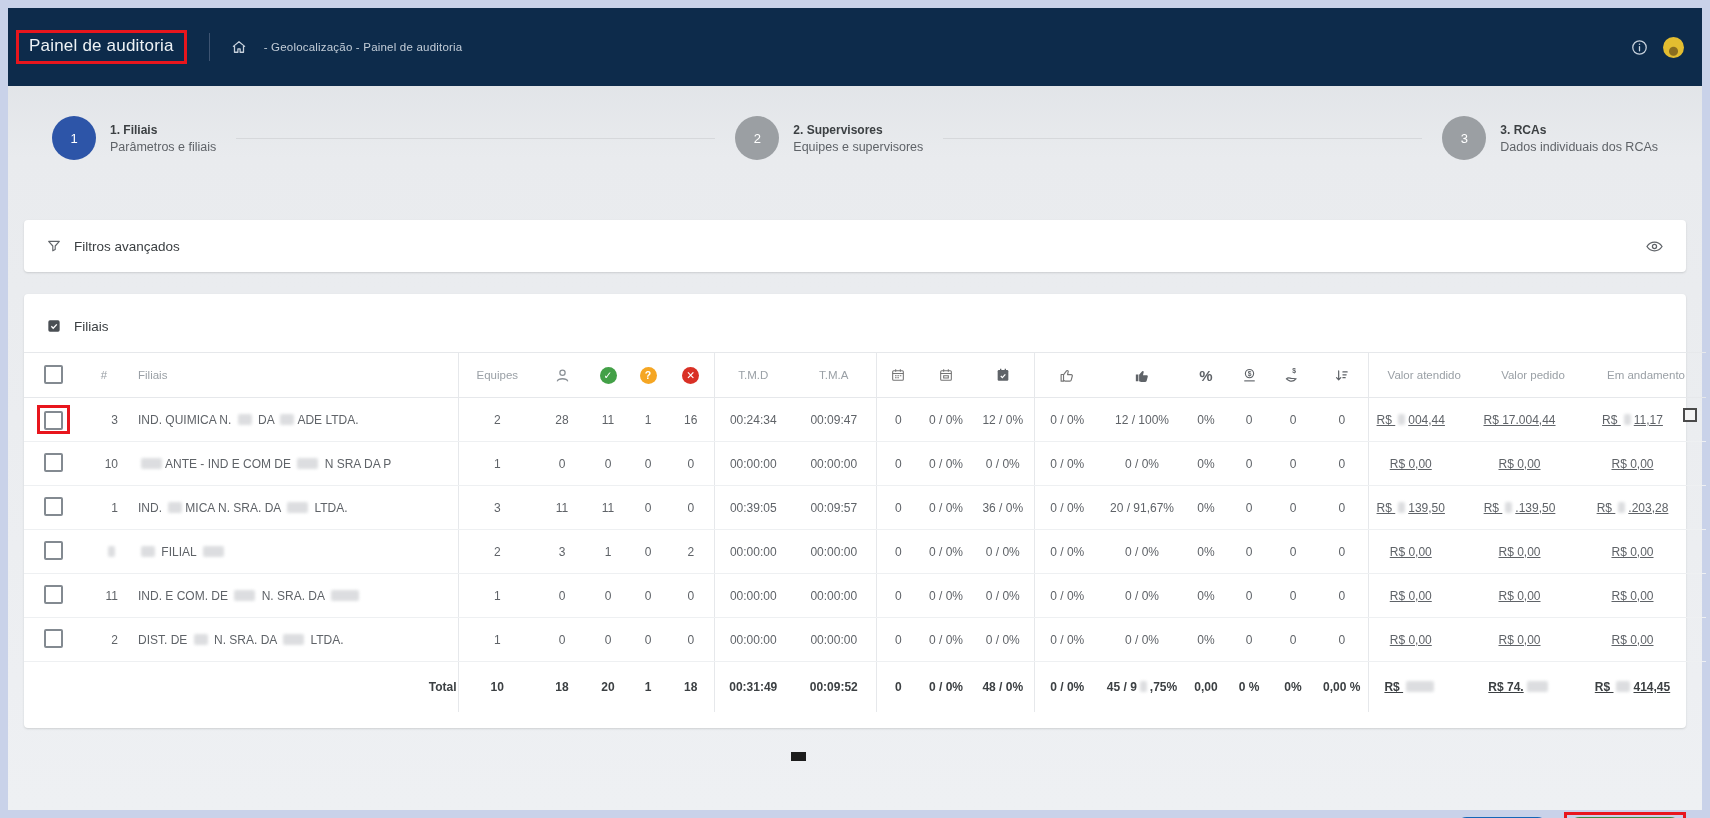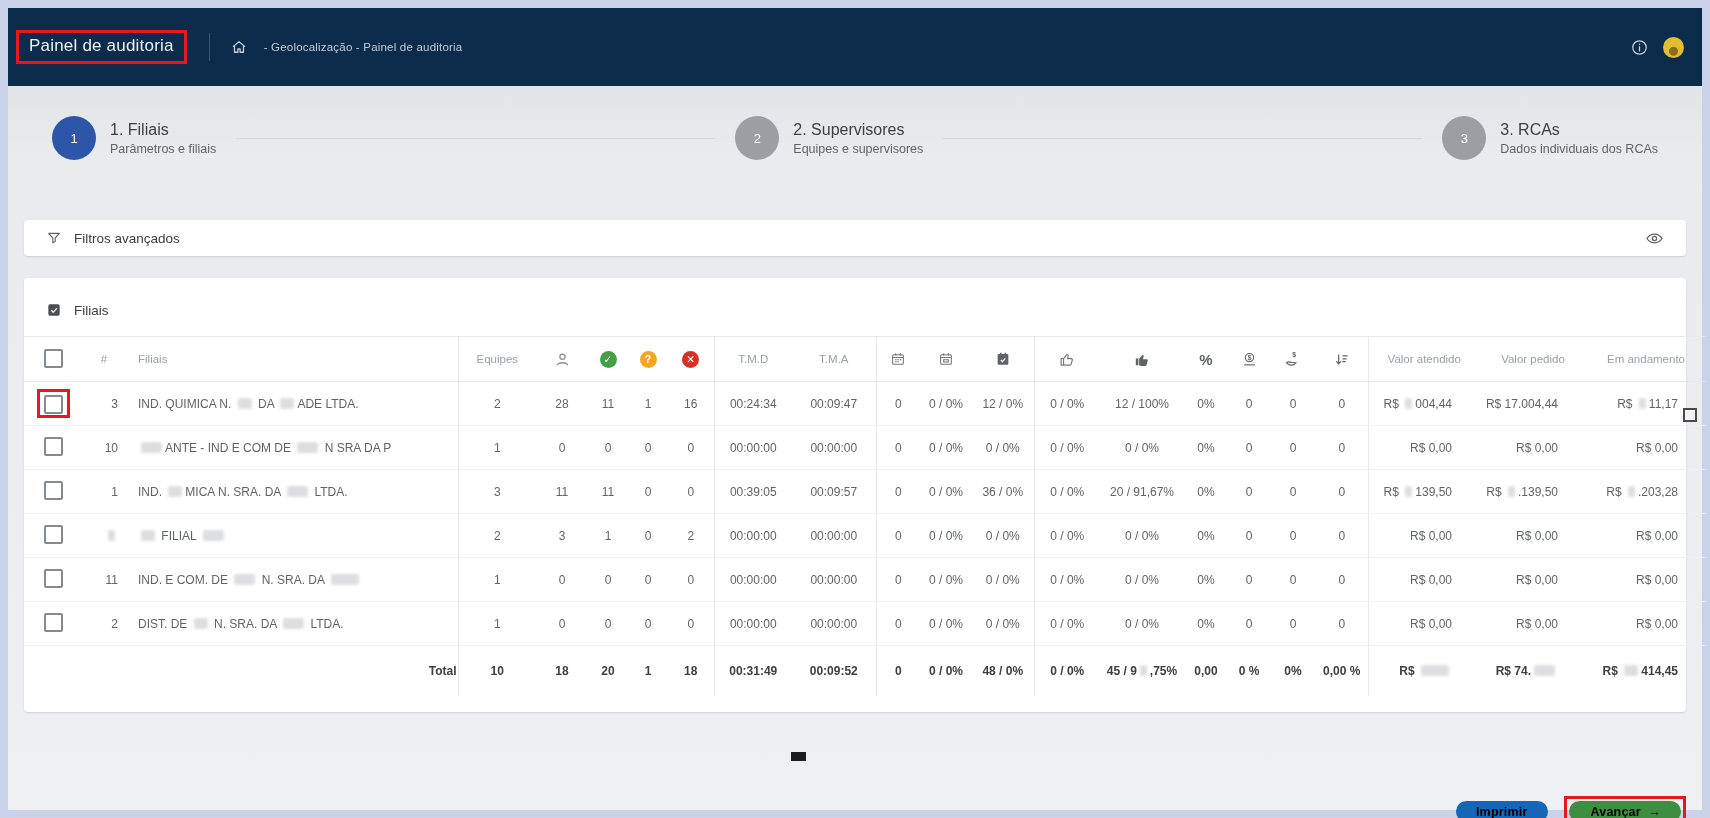--- a/index.html
+++ b/index.html
@@ -17,41 +17,41 @@
   .flex1{flex:1;}
   .avatar{width:21px;height:21px;border-radius:50%;margin-left:14px;
           background:radial-gradient(circle at 50% 68%, #8a6d1f 0 4px, #e3bd30 5px);}
   
   .stepper{display:flex;align-items:center;padding:30px 44px 6px;}
   .step{display:flex;align-items:center;}
   .step-circle{width:44px;height:44px;border-radius:50%;background:#9b9fa3;color:#fff;
                display:flex;align-items:center;justify-content:center;font-size:13px;flex:none;}
   .step-circle.active{background:#2d55a8;}
   .step-text{margin-left:14px;}
-  .step-title{font-size:16px;font-weight:400;color:#3c4043;}
+  .step-title{font-size:12px;font-weight:700;color:#3c4043;}
   .step-sub{font-size:12.5px;color:#5f6368;margin-top:3px;}
   .step-line{flex:1;height:1px;background:#d6d8db;margin:0 20px;}
   
   .card{background:#fff;border-radius:4px;box-shadow:0 1px 2px rgba(60,64,67,.18);}
-  .filtercard{margin:54px 16px 0;height:36px;display:flex;align-items:center;padding:0 22px;}
+  .filtercard{margin:54px 16px 0;height:52px;display:flex;align-items:center;padding:0 22px;}
   .filter-label{font-size:13.5px;color:#3c4043;margin-left:12px;}
   .tablecard{margin:22px 16px 0;padding-bottom:16px;}
   .sec-head{display:flex;align-items:center;padding:24px 22px 18px;}
   .sec-title{font-size:13.5px;color:#3c4043;margin-left:12px;}
   
   table{width:100%;border-collapse:collapse;table-layout:fixed;}
   th{height:42px;font-weight:400;color:#9aa0a6;font-size:11.5px;
      border-top:1px solid #e6e8eb;border-bottom:1px solid #e6e8eb;text-align:center;white-space:nowrap;}
   td{height:41px;font-size:12px;color:#5f6368;text-align:center;border-bottom:1px solid #eef0f2;
      white-space:nowrap;overflow:hidden;}
   tfoot td{border-bottom:none;font-weight:700;color:#3c4043;height:48px;}
   .vdiv{border-left:1px solid #e6e8eb;}
   .left{text-align:left;padding-left:12px;}
   .num{text-align:right;padding-right:8px;}
-  .cur{text-align:right;padding-right:28px;}
+  .cur{padding-right:28px;text-decoration:underline;}
   .total-label{text-align:right;padding-left:24px;}
   .cbx{width:15px;height:15px;border:2px solid #838a91;border-radius:2px;display:inline-block;background:#fff;}
   .rcheck{border:3px solid #e8161d;padding:3px 4px 1px;display:inline-block;line-height:0;}
   .badge{display:inline-flex;align-items:center;justify-content:center;width:17px;height:17px;
          border-radius:50%;color:#fff;font-size:10.5px;font-weight:700;}
   .pct-glyph{font-size:15px;color:#5f6368;font-weight:700;}
   .redact{display:inline-block;height:11px;background:#c6c8cc;opacity:.6;filter:blur(1.5px);
           border-radius:2px;vertical-align:-1px;margin:0 3px;}
   .ic{display:inline-flex;vertical-align:middle;}
   

